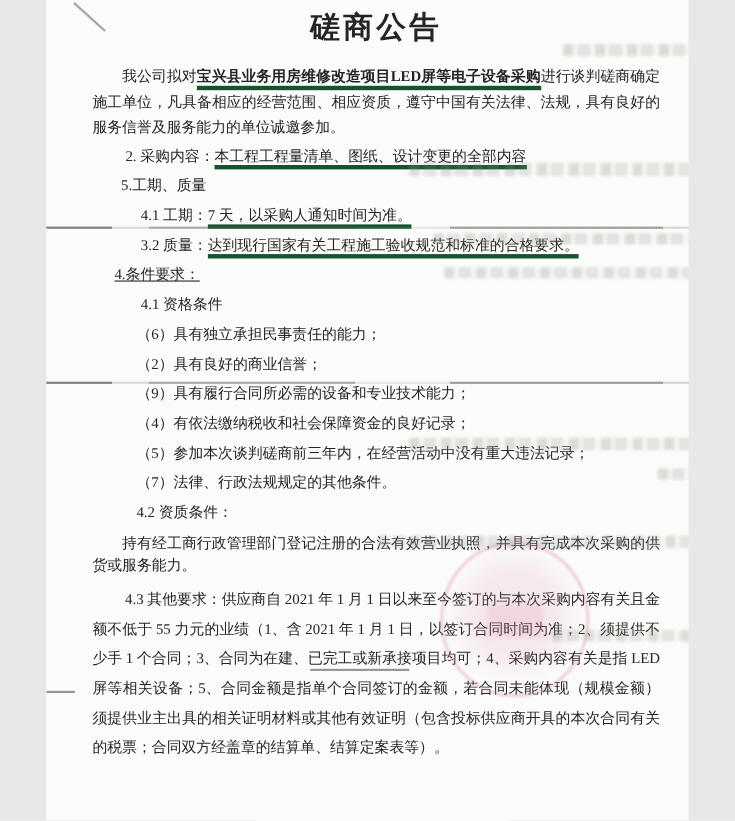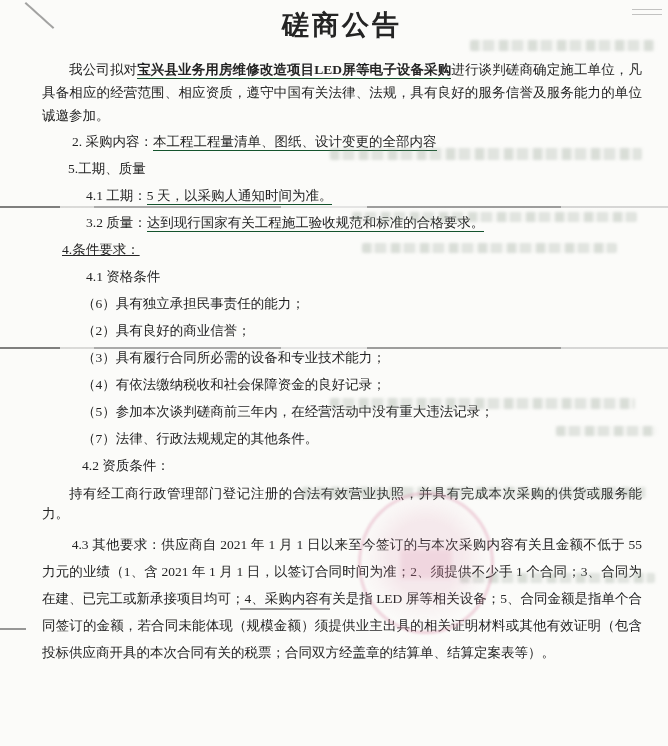--- a/index.html
+++ b/index.html
@@ -1,18 +1,18 @@
 <!DOCTYPE html>
 <html><head>
 <meta charset="utf-8">
 <style>
   html,body{margin:0;padding:0;background:#e8e8e8;}
   .page{
     position:relative;
-    width:668px;height:746px;
+    width:584px;height:746px;
     margin:0 auto;
     background:#fbfbf9;
     overflow:hidden;
     font-family:"Liberation Serif","DejaVu Serif",serif;
     color:#242424;
     box-sizing:border-box;
     padding:6px 26px 0 42px;
   }
   .title{
     font-size:27px;
@@ -33,21 +33,21 @@
     line-height:18px;
     margin-bottom:9px;
     white-space:nowrap;
   }
   .ind-item{margin-left:30px;}
   .ind-h3{margin-left:26px;}
   .ind-sub{margin-left:44px;}
   .ind-h4{margin-left:20px;text-decoration:underline;}
   .ind-cond{margin-left:40px;}
   .ind-h42{margin-left:40px;}
-  .u{border-bottom:1px solid #14532d;padding-bottom:1px;}
+  .u{border-bottom:4px solid #14532d;padding-bottom:1px;}
   .b{font-weight:700;}
   .body42{
     line-height:20px;
     text-align:justify;
     text-indent:2em;
     margin-bottom:7px;
   }
   .body43{
     line-height:27px;
     text-align:justify;
@@ -112,31 +112,31 @@
 
   <h1 class="title">磋商公告</h1>
 
   <p class="intro"><span>我公司拟对</span><span class="u b">宝兴县业务用房维修改造项目LED屏等电子设备采购</span><span>进行谈判磋商确定施工单位，凡具备相应的经营范围、相应资质，遵守中国有关法律、法规，具有良好的服务信誉及服务能力的单位诚邀参加。</span></p>
 
 
   <p class="line ind-item"><span>2. 采购内容：</span><span class="u">本工程工程量清单、图纸、设计变更的全部内容</span></p>
 
   <p class="line ind-h3">5.工期、质量</p>
 
-  <p class="line ind-sub"><span>4.1 工期：</span><span class="u">5 天，以采购人通知时间为准。</span></p>
+  <p class="line ind-sub"><span>4.1 工期：</span><span class="u">7 天，以采购人通知时间为准。</span></p>
 
   <p class="line ind-sub"><span>3.2 质量：</span><span class="u">达到现行国家有关工程施工验收规范和标准的合格要求。</span></p>
 
   <p class="line ind-h4">4.条件要求：</p>
 
   <p class="line ind-sub">4.1 资格条件</p>
 
   <p class="line ind-cond">（6）具有独立承担民事责任的能力；</p>
   <p class="line ind-cond">（2）具有良好的商业信誉；</p>
-  <p class="line ind-cond">（3）具有履行合同所必需的设备和专业技术能力；</p>
+  <p class="line ind-cond">（9）具有履行合同所必需的设备和专业技术能力；</p>
   <p class="line ind-cond">（4）有依法缴纳税收和社会保障资金的良好记录；</p>
   <p class="line ind-cond">（5）参加本次谈判磋商前三年内，在经营活动中没有重大违法记录；</p>
   <p class="line ind-cond">（7）法律、行政法规规定的其他条件。</p>
 
   <p class="line ind-h42">4.2 资质条件：</p>
 
   <p class="body42">持有经工商行政管理部门登记注册的合法有效营业执照，并具有完成本次采购的供货或服务能力。</p>
 
   <p class="body43"><span>4.3 其他要求：</span><span>供应商自 2021 年 1 月 1 日以来至今签订的与本次采购内容有关且金额不低于 55 力元的业绩（1、含 2021 年 1 月 1 日，以签订合同时间为准；2、须提供不少手 1 个合同；3、合同为在建、已完工或新承接项目均可；4、采购内容有关是指 LED 屏等相关设备；5、合同金额是指单个合同签订的金额，若合同未能体现（规模金额）须提供业主出具的相关证明材料或其他有效证明（包含投标供应商开具的本次合同有关的税票；合同双方经盖章的结算单、结算定案表等）。</span></p>
 

